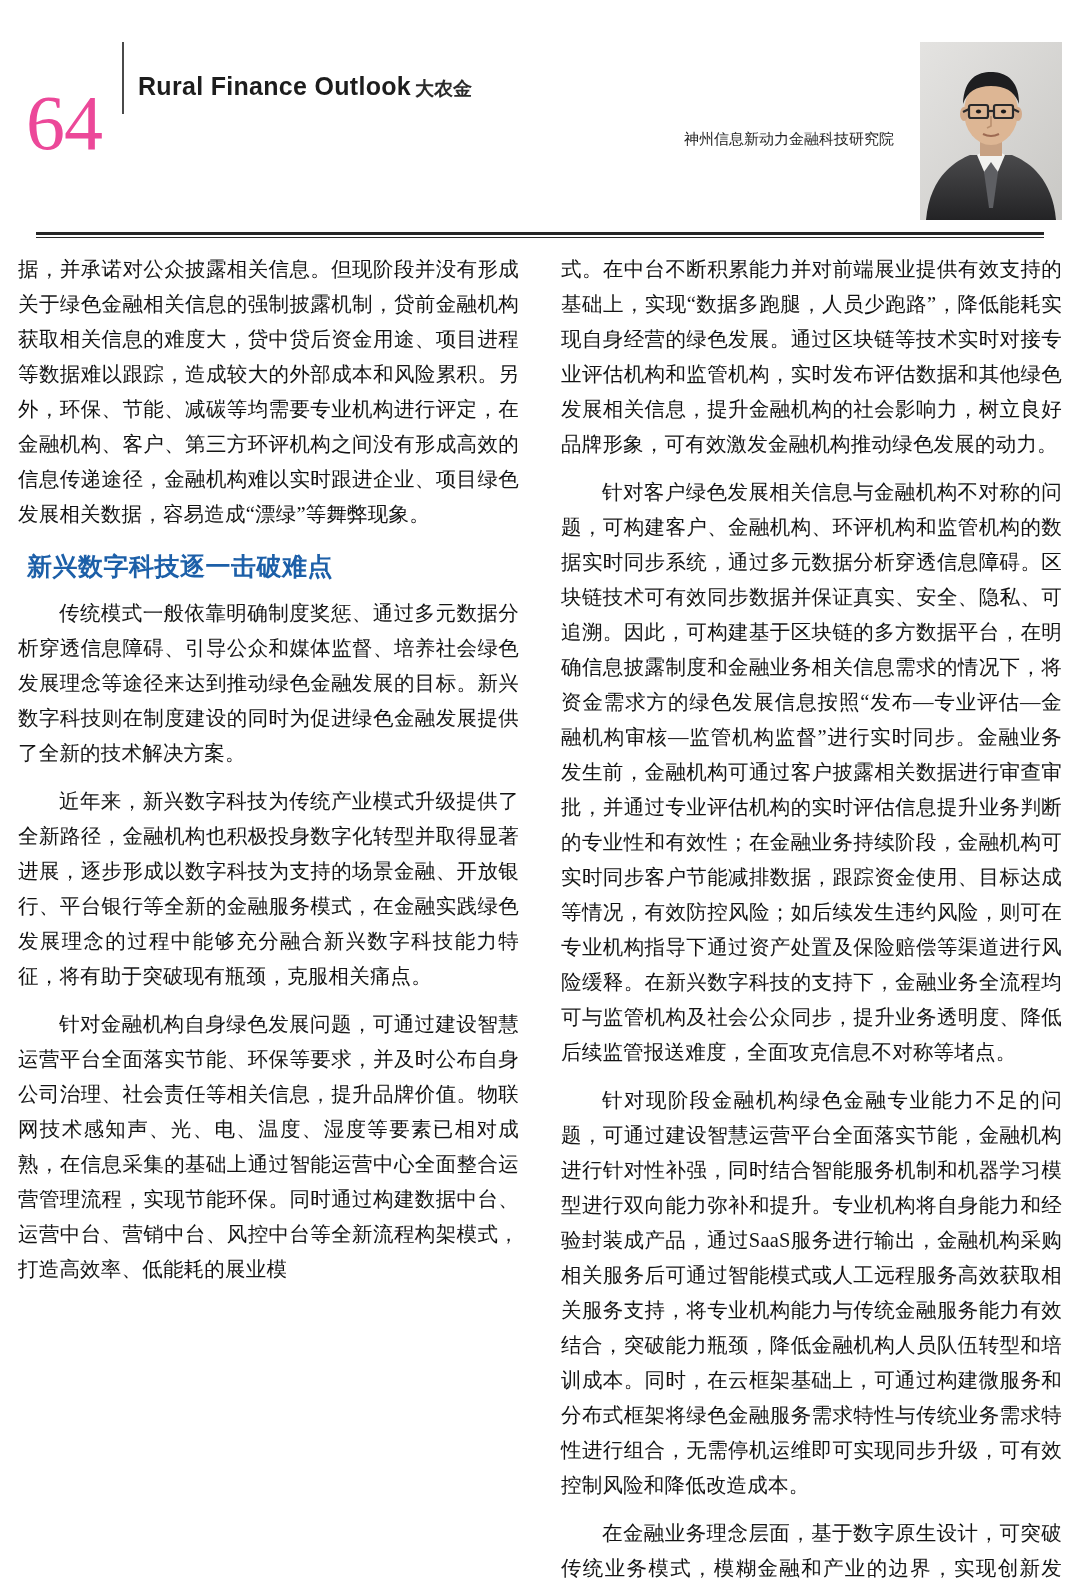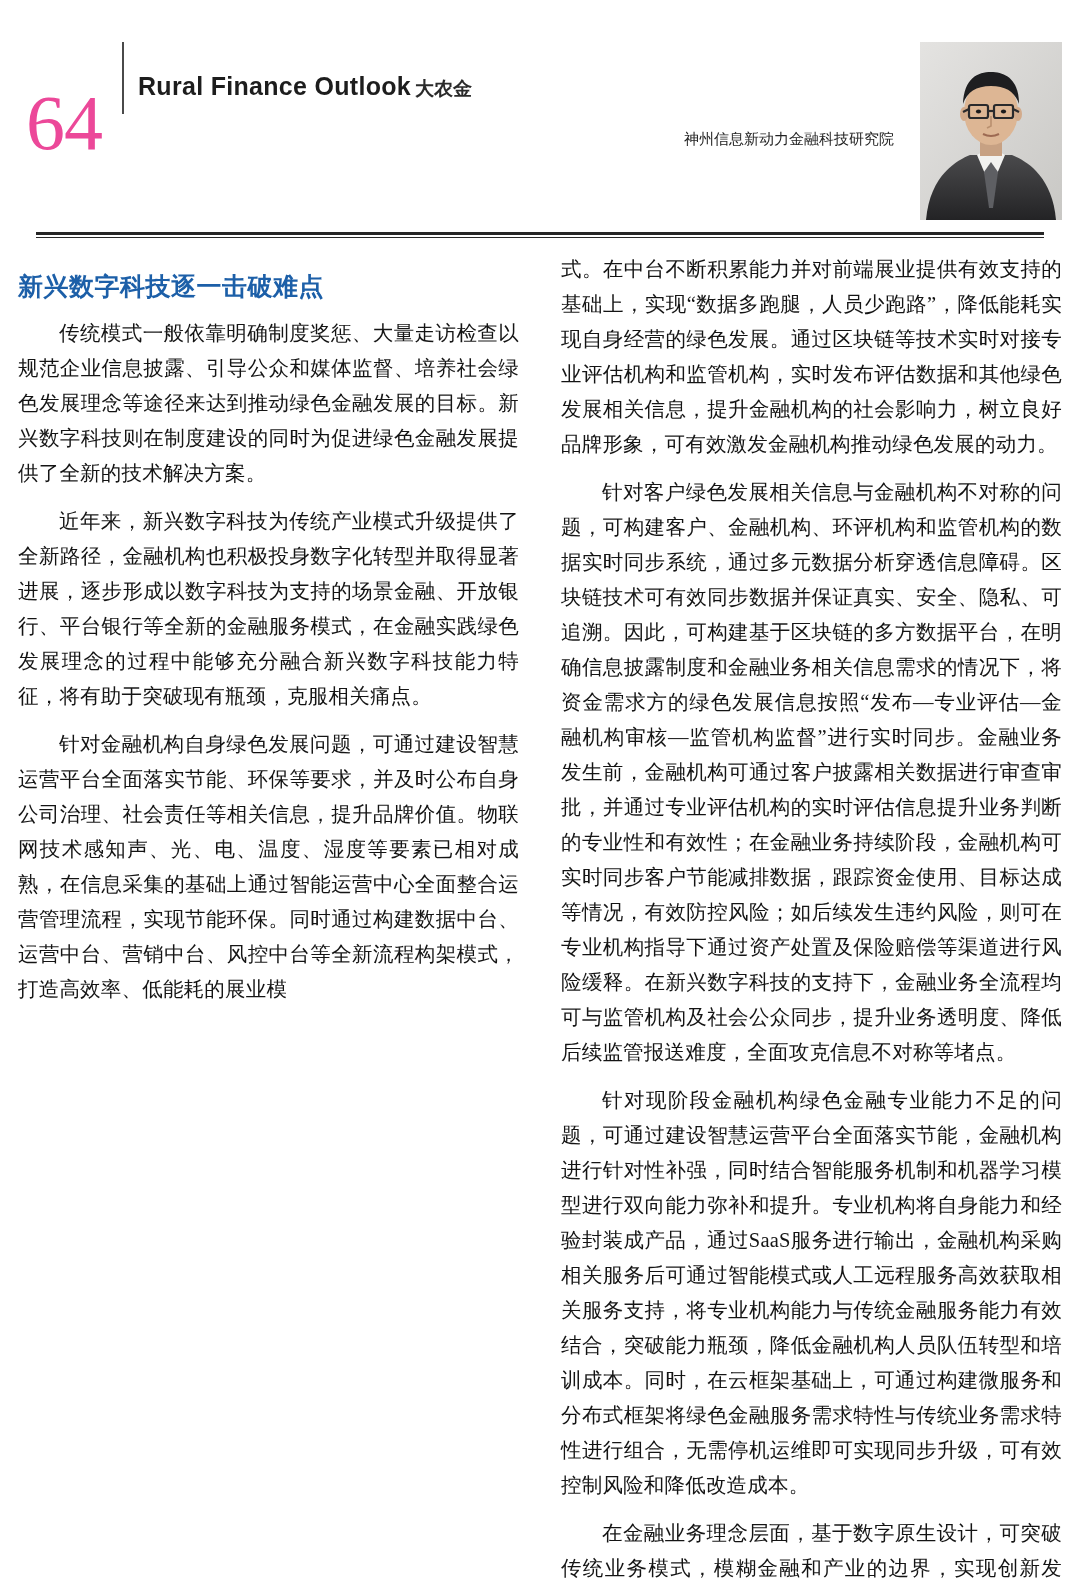--- a/index.html
+++ b/index.html
@@ -144,21 +144,21 @@
     text-justify: inter-ideograph;
     color: #141414;
     letter-spacing: 0.2px;
   }
   p.indent { text-indent: 41px; margin-top: 13px; }
   h2.section-heading {
     font-family: "Liberation Sans", sans-serif;
     font-size: 25px;
     font-weight: bold;
     color: #1c5fa8;
-    margin: 18px 0 4px 0;
+    margin: 18px 0 4px 9px;
     letter-spacing: 0.5px;
   }
 </style>
 </head>
 <body>
 
 <div class="page">
 
   <div class="header">
     <div class="folio">64</div>
@@ -217,22 +217,23 @@
       </svg>
     </div>
 
     <div class="header-rule"></div>
     <div class="header-rule-thin"></div>
   </div>
 
   <div class="columns">
 
     <div class="col">
+      <p class="para">据，并承诺对公众披露相关信息。但现阶段并没有形成关于绿色金融相关信息的强制披露机制，贷前金融机构获取相关信息的难度大，贷中贷后资金用途、项目进程等数据难以跟踪，造成较大的外部成本和风险累积。另外，环保、节能、减碳等均需要专业机构进行评定，在金融机构、客户、第三方环评机构之间没有形成高效的信息传递途径，金融机构难以实时跟进企业、项目绿色发展相关数据，容易造成“漂绿”等舞弊现象。</p>
       <h2 class="section-heading">新兴数字科技逐一击破难点</h2>
-      <p class="para indent">传统模式一般依靠明确制度奖惩、大量走访检查以规范企业信息披露、引导公众和媒体监督、培养社会绿色发展理念等途径来达到推动绿色金融发展的目标。新兴数字科技则在制度建设的同时为促进绿色金融发展提供了全新的技术解决方案。</p>
+      <p class="para indent">传统模式一般依靠明确制度奖惩、通过多元数据分析穿透信息障碍、引导公众和媒体监督、培养社会绿色发展理念等途径来达到推动绿色金融发展的目标。新兴数字科技则在制度建设的同时为促进绿色金融发展提供了全新的技术解决方案。</p>
       <p class="para indent">近年来，新兴数字科技为传统产业模式升级提供了全新路径，金融机构也积极投身数字化转型并取得显著进展，逐步形成以数字科技为支持的场景金融、开放银行、平台银行等全新的金融服务模式，在金融实践绿色发展理念的过程中能够充分融合新兴数字科技能力特征，将有助于突破现有瓶颈，克服相关痛点。</p>
       <p class="para indent">针对金融机构自身绿色发展问题，可通过建设智慧运营平台全面落实节能、环保等要求，并及时公布自身公司治理、社会责任等相关信息，提升品牌价值。物联网技术感知声、光、电、温度、湿度等要素已相对成熟，在信息采集的基础上通过智能运营中心全面整合运营管理流程，实现节能环保。同时通过构建数据中台、运营中台、营销中台、风控中台等全新流程构架模式，打造高效率、低能耗的展业模</p>
     </div>
 
     <div class="col">
       <p class="para">式。在中台不断积累能力并对前端展业提供有效支持的基础上，实现“数据多跑腿，人员少跑路”，降低能耗实现自身经营的绿色发展。通过区块链等技术实时对接专业评估机构和监管机构，实时发布评估数据和其他绿色发展相关信息，提升金融机构的社会影响力，树立良好品牌形象，可有效激发金融机构推动绿色发展的动力。</p>
       <p class="para indent">针对客户绿色发展相关信息与金融机构不对称的问题，可构建客户、金融机构、环评机构和监管机构的数据实时同步系统，通过多元数据分析穿透信息障碍。区块链技术可有效同步数据并保证真实、安全、隐私、可追溯。因此，可构建基于区块链的多方数据平台，在明确信息披露制度和金融业务相关信息需求的情况下，将资金需求方的绿色发展信息按照“发布—专业评估—金融机构审核—监管机构监督”进行实时同步。金融业务发生前，金融机构可通过客户披露相关数据进行审查审批，并通过专业评估机构的实时评估信息提升业务判断的专业性和有效性；在金融业务持续阶段，金融机构可实时同步客户节能减排数据，跟踪资金使用、目标达成等情况，有效防控风险；如后续发生违约风险，则可在专业机构指导下通过资产处置及保险赔偿等渠道进行风险缓释。在新兴数字科技的支持下，金融业务全流程均可与监管机构及社会公众同步，提升业务透明度、降低后续监管报送难度，全面攻克信息不对称等堵点。</p>
       <p class="para indent">针对现阶段金融机构绿色金融专业能力不足的问题，可通过建设智慧运营平台全面落实节能，金融机构进行针对性补强，同时结合智能服务机制和机器学习模型进行双向能力弥补和提升。专业机构将自身能力和经验封装成产品，通过SaaS服务进行输出，金融机构采购相关服务后可通过智能模式或人工远程服务高效获取相关服务支持，将专业机构能力与传统金融服务能力有效结合，突破能力瓶颈，降低金融机构人员队伍转型和培训成本。同时，在云框架基础上，可通过构建微服务和分布式框架将绿色金融服务需求特性与传统业务需求特性进行组合，无需停机运维即可实现同步升级，可有效控制风险和降低改造成本。</p>
       <p class="para indent">在金融业务理念层面，基于数字原生设计，可突破传统业务模式，模糊金融和产业的边界，实现创新发展。比如，通过数字科技构建实体经济的数字场景孪生，可全面整合物流、商流、信息流、资金流数据，在财务分析的同时全面掌控绿色发展相关数据，实现产业层面智能化经营，精准节</p>
     </div>

